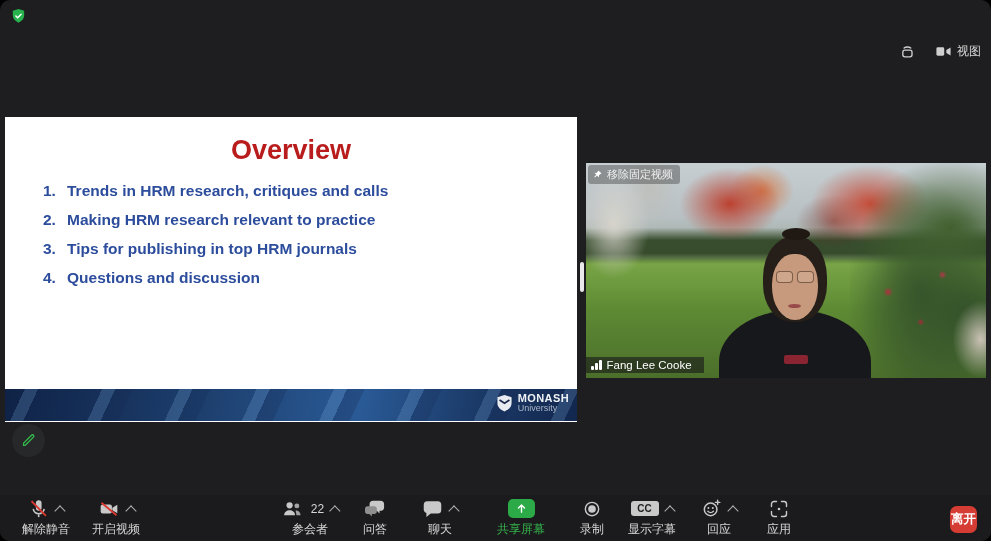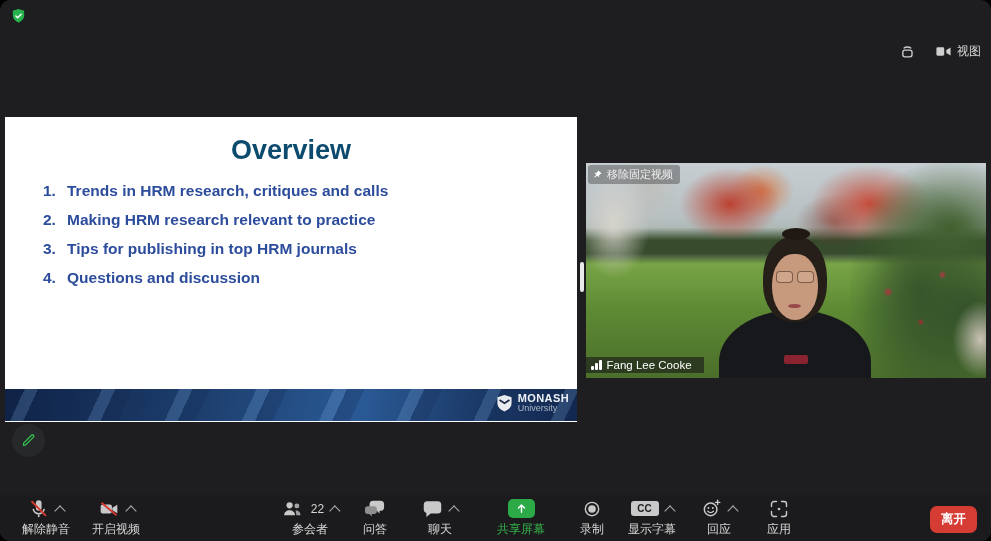--- a/index.html
+++ b/index.html
@@ -6,21 +6,21 @@
   .stage{position:relative;width:991px;height:541px;background:#000;font-family:"Liberation Sans",sans-serif;overflow:hidden;}
   .app{position:absolute;inset:0;background:#1e1e20;border-radius:10px;overflow:hidden;}
 
   
   .sec-shield{position:absolute;left:10px;top:7px;width:17px;height:18px;}
   .topright{position:absolute;right:10px;top:4px;display:flex;align-items:center;gap:18px;height:22px;margin-top:36px;}
   .view-btn{display:flex;align-items:center;gap:5px;color:#d6d6d6;font-size:12px;}
 
   
   .slide{position:absolute;left:5px;top:117px;width:572px;height:305px;background:#ffffff;}
-  .slide-title{position:absolute;top:18px;left:0;width:100%;text-align:center;font-size:27px;font-weight:bold;color:#0c4a6e;}
+  .slide-title{position:absolute;top:18px;left:0;width:100%;text-align:center;font-size:27px;font-weight:bold;color:#b91c1c;}
   .slide-list{position:absolute;top:66px;left:38px;right:12px;}
   .slide-item{display:flex;margin-bottom:13px;font-size:15.5px;font-weight:bold;color:#2C4C9C;line-height:16px;}
   .slide-item .num{width:24px;flex:0 0 24px;}
   .banner{position:absolute;left:0;bottom:1px;width:100%;height:32px;
     background:
       repeating-linear-gradient(115deg, rgba(130,180,230,0) 0 18px, rgba(130,180,230,0.22) 18px 30px, rgba(20,40,80,0.25) 30px 46px, rgba(130,180,230,0) 46px 70px),
       linear-gradient(100deg,#0f2246 0%,#1d3f6e 35%,#2a5a96 62%,#1b3a68 82%,#12274e 100%);}
   .monash{position:absolute;right:8px;top:4px;display:flex;align-items:center;gap:5px;}
   .monash-txt{display:flex;flex-direction:column;line-height:10px;}
   .monash-name{color:#eef1f5;font-weight:bold;font-size:11px;letter-spacing:.4px;}
@@ -70,21 +70,21 @@
 
   
   .toolbar{position:absolute;left:0;bottom:0;width:100%;height:46px;background:#1b1b1d;}
   .ti{position:absolute;top:3px;transform:translateX(-50%);display:flex;flex-direction:column;align-items:center;gap:2px;color:#d6d6d6;font-size:12px;white-space:nowrap;}
   .trow{display:flex;align-items:center;gap:7px;height:21px;}
   .caret{width:7px;height:7px;border-top:1.6px solid #b0b0b0;border-right:1.6px solid #b0b0b0;transform:rotate(-45deg);margin-top:4px;}
   .share-box{width:27px;height:19px;background:#2BAA47;border-radius:5px;display:flex;align-items:center;justify-content:center;}
   .share-label{color:#35b24a;}
   .cc-badge{min-width:24px;height:15px;background:#c9c9c9;border-radius:3px;color:#1e1e1e;font-size:10px;font-weight:bold;display:flex;align-items:center;justify-content:center;padding:0 2px;}
   .count{font-size:12px;color:#d6d6d6;}
-  .leave-btn{position:absolute;right:14px;top:11px;background:#D53C34;color:#fff;font-size:12.5px;font-weight:bold;border:none;border-radius:7px;padding:5px 11px;}
+  .leave-btn{position:absolute;right:14px;top:11px;background:#D53C34;color:#fff;font-size:12.5px;font-weight:bold;border:none;border-radius:7px;padding:5px 1px;}
 </style>
 </head>
 <body>
 
 <div class="stage">
   <div class="app">
 
     <svg class="sec-shield" viewBox="0 0 24 24">
       <path d="M12 2l8 2.6v6.8c0 4.8-3.4 8-8 10-4.6-2-8-5.2-8-10V4.6z" fill="#28b24e"></path>
       <path d="M8.3 12l2.5 2.5 4.9-5" stroke="#fff" stroke-width="2" fill="none" stroke-linecap="round"></path>

